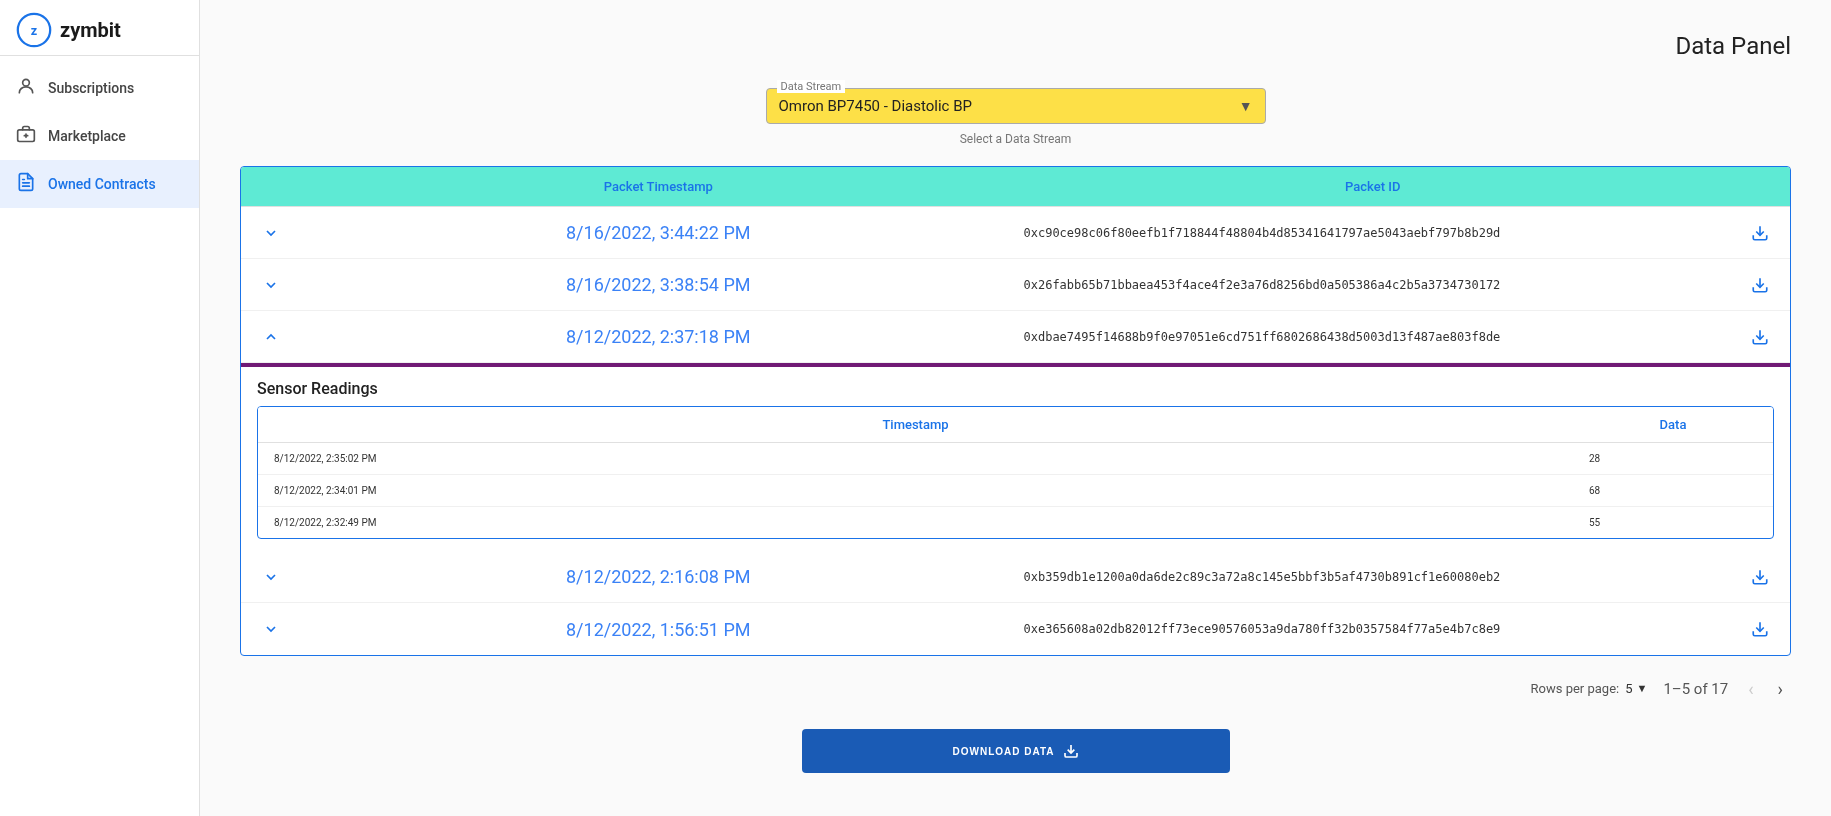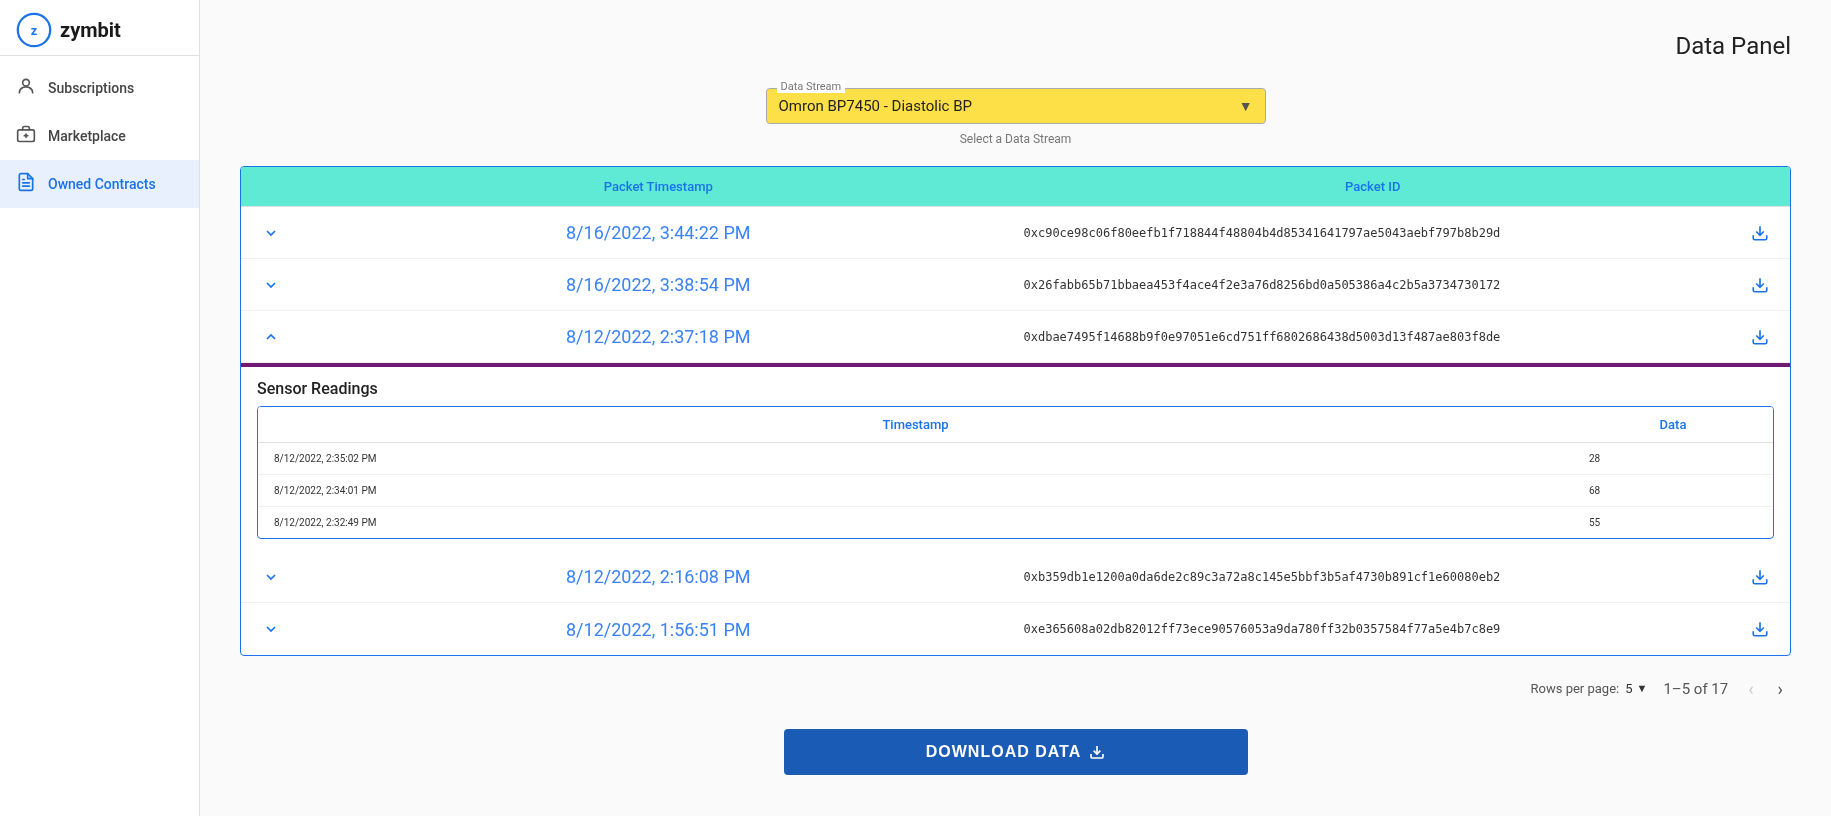--- a/index.html
+++ b/index.html
@@ -235,24 +235,24 @@
       border-radius: 2px;
     }
     .page-nav-btn.disabled { color: #ccc; cursor: default; }
 
     
     .download-data-btn {
       display: flex;
       align-items: center;
       justify-content: center;
       margin: 20px auto 0 auto;
-      width: 464px;
+      width: 428px;
       background: #1a5bb5;
       color: #fff;
-      font-size: 16px;
+      font-size: 10px;
       font-weight: 600;
       letter-spacing: 1px;
       padding: 14px 32px;
       border-radius: 4px;
       cursor: pointer;
       border: none;
       gap: 8px;
     }
   </style>
 </head>

